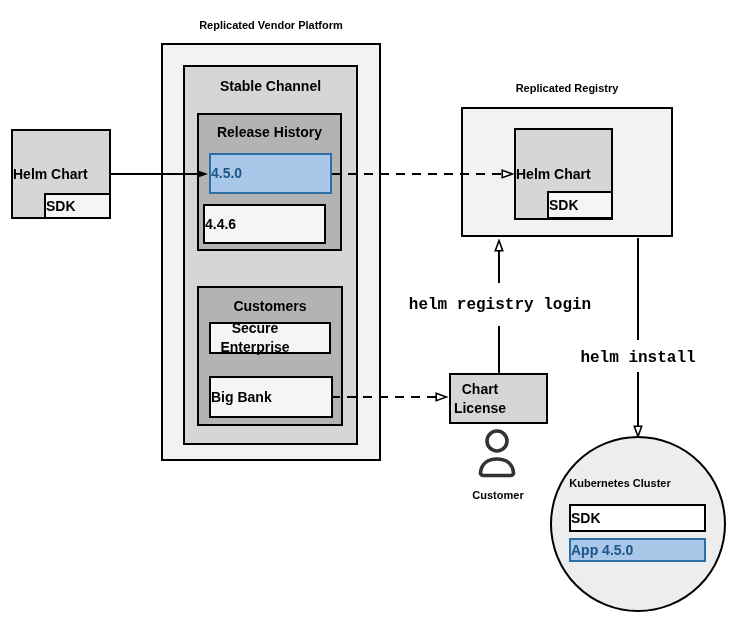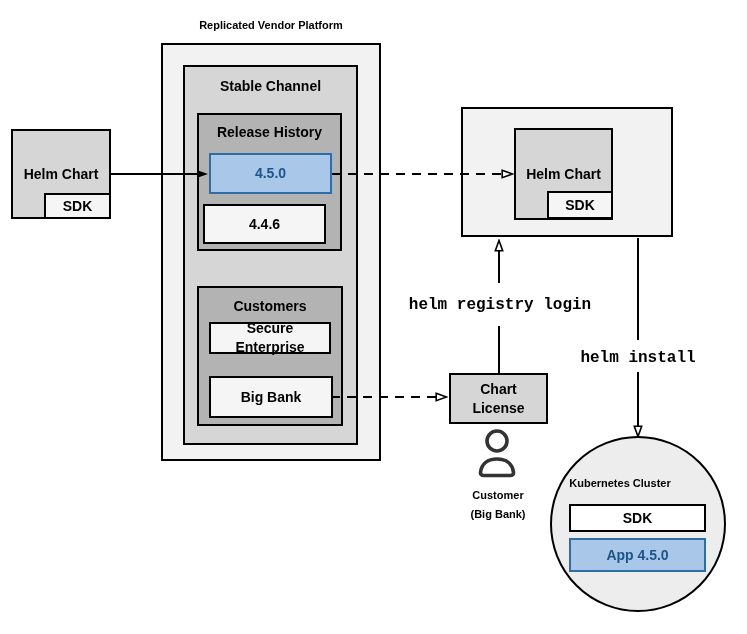--- a/index.html
+++ b/index.html
@@ -20,21 +20,21 @@
   .bg-medium   { background: var(--gray_medium); }
   .bg-dark     { background: var(--gray_dark); }
   .bg-white    { background: #ffffff; }
   .blue-box {
     background: var(--blue_fill);
     border-color: var(--blue_border);
     color: var(--blue_text);
   }
   .top-label { text-align: center; font-size: 14px; line-height: 18px; }
   .flex-center {
-    display: flex; align-items: center; justify-content: center;
+    display: flex; align-items: center; 
     text-align: center; font-size: 14px; line-height: 19px;
   }
   .free-label {
     position: absolute; text-align: center;
     font-size: 11px; line-height: 18px;
   }
   .mono-label {
     position: absolute; text-align: center;
     font-family: "Liberation Mono", monospace;
     font-weight: bold; font-size: 16px; line-height: 18px;
@@ -42,20 +42,21 @@
   }
   .overlay { position: absolute; left: 0; top: 0; pointer-events: none; }
   .wrap-narrow { display: inline-block; }
 </style>
 </head>
 <body>
 
 <div class="canvas">
 
   <div class="free-label" style="left:131px; top:16px; width:280px;">Replicated Vendor Platform</div>
+  <div class="free-label" style="left:457px; top:79px; width:220px;">Replicated Registry</div>
 
   <div class="box bg-lightest" style="left:161px; top:43px; width:220px; height:418px;"></div>
 
   <div class="box bg-medium top-label" style="left:183px; top:65px; width:175px; height:380px; padding-top:10px;">
     <span>Stable Channel</span>
   </div>
 
   <div class="box bg-dark top-label" style="left:197px; top:113px; width:145px; height:138px; padding-top:8px;">
     <span>Release History</span>
   </div>
@@ -98,32 +99,31 @@
   <div class="box bg-medium flex-center" style="left:449px; top:373px; width:99px; height:51px;">
     <span class="wrap-narrow" style="width:58px;">Chart License</span>
   </div>
 
   <svg class="abs" style="left:476px; top:424px;" width="42" height="54" viewBox="0 0 42 54">
     <circle cx="21" cy="17" r="10" fill="none" stroke="#333333" stroke-width="3.6"></circle>
     <path d="M4.5 48.5 c 1 -9 7.5 -13.5 16.5 -13.5 c 9 0 15.5 4.5 16.5 13.5 c 0.2 1.8 -1.2 3 -3 3 h -27 c -1.8 0 -3.2 -1.2 -3 -3 z" fill="none" stroke="#333333" stroke-width="3.6" stroke-linejoin="round"></path>
   </svg>
   <div class="free-label" style="left:438px; top:486px; width:120px; line-height:19px;">
     <div>Customer</div>
-    <div>(Big Bank)</div>
   </div>
 
   <div class="mono-label" style="left:558px; top:349px; width:160px;">helm install</div>
   <div class="mono-label" style="left:390px; top:296px; width:220px;">helm registry login</div>
 
   <div class="box" style="left:550px; top:436px; width:176px; height:176px; border-radius:50%; background: var(--circle_fill);"></div>
   <div class="free-label" style="left:532px; top:474px; width:176px;">Kubernetes Cluster</div>
   <div class="box bg-white flex-center" style="left:569px; top:504px; width:137px; height:28px;">
     <span>SDK</span>
   </div>
-  <div class="box blue-box flex-center" style="left:569px; top:538px; width:137px; height:34px;">
+  <div class="box blue-box flex-center" style="left:569px; top:538px; width:137px; height:24px;">
     <span>App 4.5.0</span>
   </div>
 
   <svg class="overlay" width="747" height="634" viewBox="0 0 747 634">
     <defs>
       <marker id="mFill" markerWidth="12" markerHeight="10" refX="1" refY="5" orient="auto" markerUnits="userSpaceOnUse">
         <path d="M1,1.6 L11,5 L1,8.4 z" fill="#000"></path>
       </marker>
       <marker id="mOpen" markerWidth="13" markerHeight="11" refX="1" refY="5.5" orient="auto" markerUnits="userSpaceOnUse">
         <path d="M1.2,1.8 L11.5,5.5 L1.2,9.2 z" fill="#ffffff" stroke="#000" stroke-width="1.6"></path>

